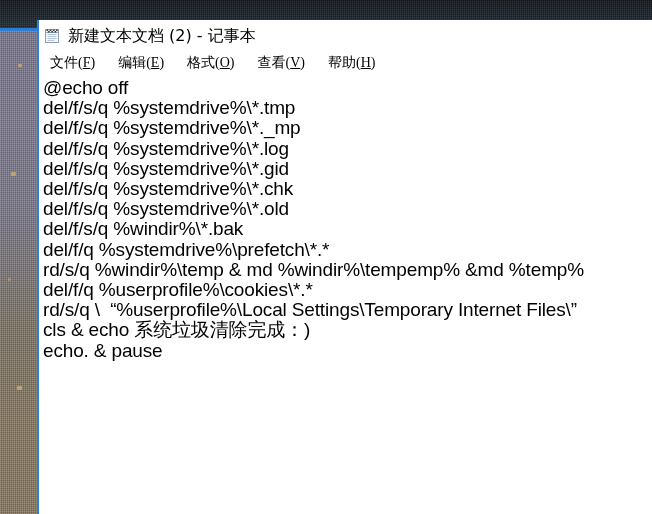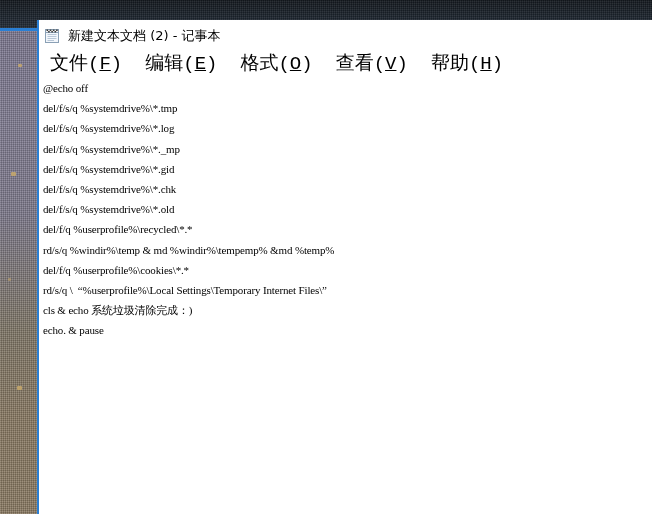--- a/index.html
+++ b/index.html
@@ -85,62 +85,62 @@
     box-sizing: border-box;
   }
   .title-icon {
     width: 17px;
     height: 17px;
     margin-right: 7px;
     flex: 0 0 auto;
     display: block;
   }
   .title-text {
-    font-size: 13px;
+    font-size: 16px;
     color: #000000;
     line-height: 1;
     white-space: nowrap;
     font-family: "DejaVu Sans", "Liberation Sans", sans-serif;
   }
 
   .menubar {
     height: 24px;
     min-height: 24px;
     display: flex;
     align-items: center;
     padding-left: 6px;
     box-sizing: border-box;
     background: #ffffff;
   }
   .menu-item {
-    font-size: 19px;
+    font-size: 14px;
     color: #000000;
     padding: 2px 8px 2px 5px;
     margin-right: 10px;
     white-space: nowrap;
     cursor: default;
-    font-family: Liberation Mono, monospace;
+    font-family: Liberation Serif, serif;
   }
   .menu-item .mn {
     text-decoration: underline;
   }
 
   .textarea {
     flex: 1 1 auto;
     background: #ffffff;
     padding: 3px 0 0 4px;
     box-sizing: border-box;
     overflow: hidden;
   }
   .text-line {
-    font-size: 11px;
+    font-size: 19px;
     line-height: 20.2px;
     color: #000000;
     white-space: pre;
-    font-family: Liberation Serif, serif;
+    font-family: Liberation Sans, sans-serif;
     letter-spacing: -0.15px;
   }
 </style>
 </head>
 <body>
 
 <div id="screen">
 
   <div class="desktop-top-band"></div>
   <div class="desktop-accent-line"></div>
@@ -176,26 +176,27 @@
       <div class="menu-item"><span>文件</span>(<span class="mn">F</span>)</div>
       <div class="menu-item"><span>编辑</span>(<span class="mn">E</span>)</div>
       <div class="menu-item"><span>格式</span>(<span class="mn">O</span>)</div>
       <div class="menu-item"><span>查看</span>(<span class="mn">V</span>)</div>
       <div class="menu-item"><span>帮助</span>(<span class="mn">H</span>)</div>
     </div>
 
     <div class="textarea">
       <div class="text-line">@echo off</div>
       <div class="text-line">del/f/s/q %systemdrive%\*.tmp</div>
+      <div class="text-line">del/f/s/q %systemdrive%\*._mp</div>
       <div class="text-line">del/f/s/q %systemdrive%\*.log</div>
-      <div class="text-line">del/f/s/q %systemdrive%\*._mp</div>
       <div class="text-line">del/f/s/q %systemdrive%\*.gid</div>
       <div class="text-line">del/f/s/q %systemdrive%\*.chk</div>
       <div class="text-line">del/f/s/q %systemdrive%\*.old</div>
-      <div class="text-line">del/f/q %userprofile%\recycled\*.*</div>
+      <div class="text-line">del/f/s/q %windir%\*.bak</div>
+      <div class="text-line">del/f/q %systemdrive%\prefetch\*.*</div>
       <div class="text-line">rd/s/q %windir%\temp &amp; md %windir%\tempemp% &amp;md %temp%</div>
       <div class="text-line">del/f/q %userprofile%\cookies\*.*</div>
       <div class="text-line">rd/s/q \  “%userprofile%\Local Settings\Temporary Internet Files\”</div>
       <div class="text-line">cls &amp; echo 系统垃圾清除完成：)</div>
       <div class="text-line">echo. &amp; pause</div>
     </div>
 
   </div>
 </div>
 

